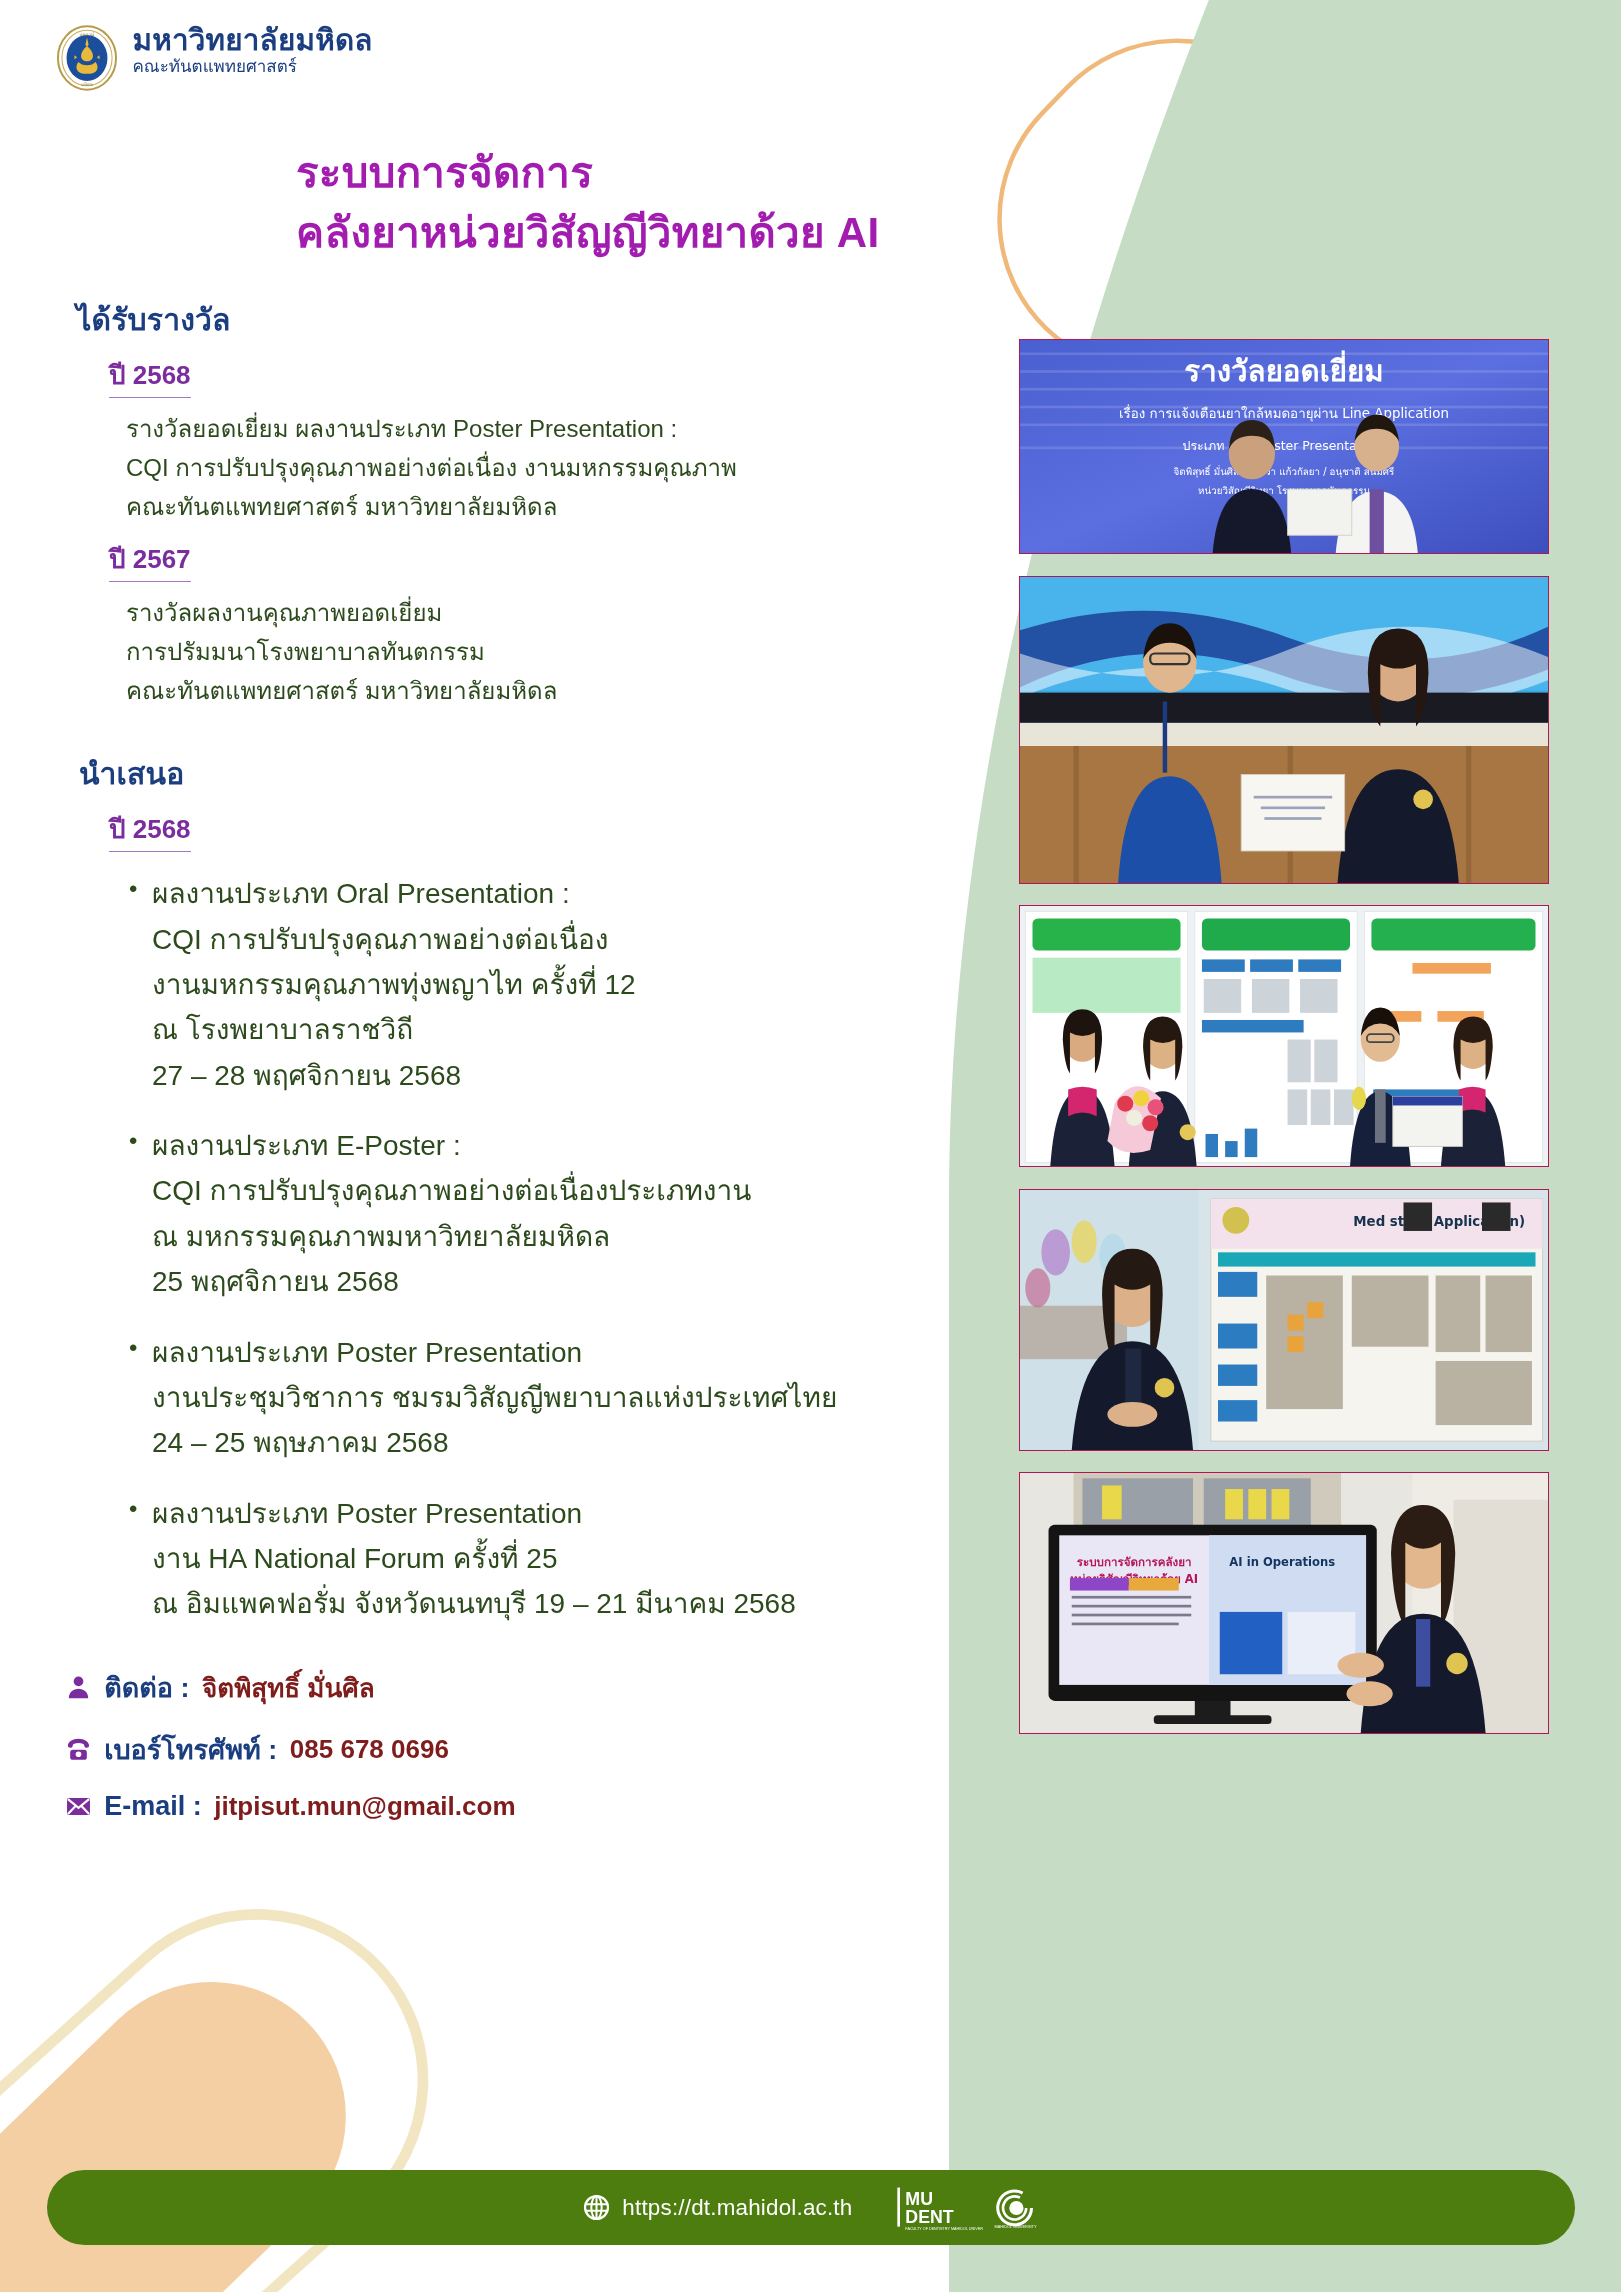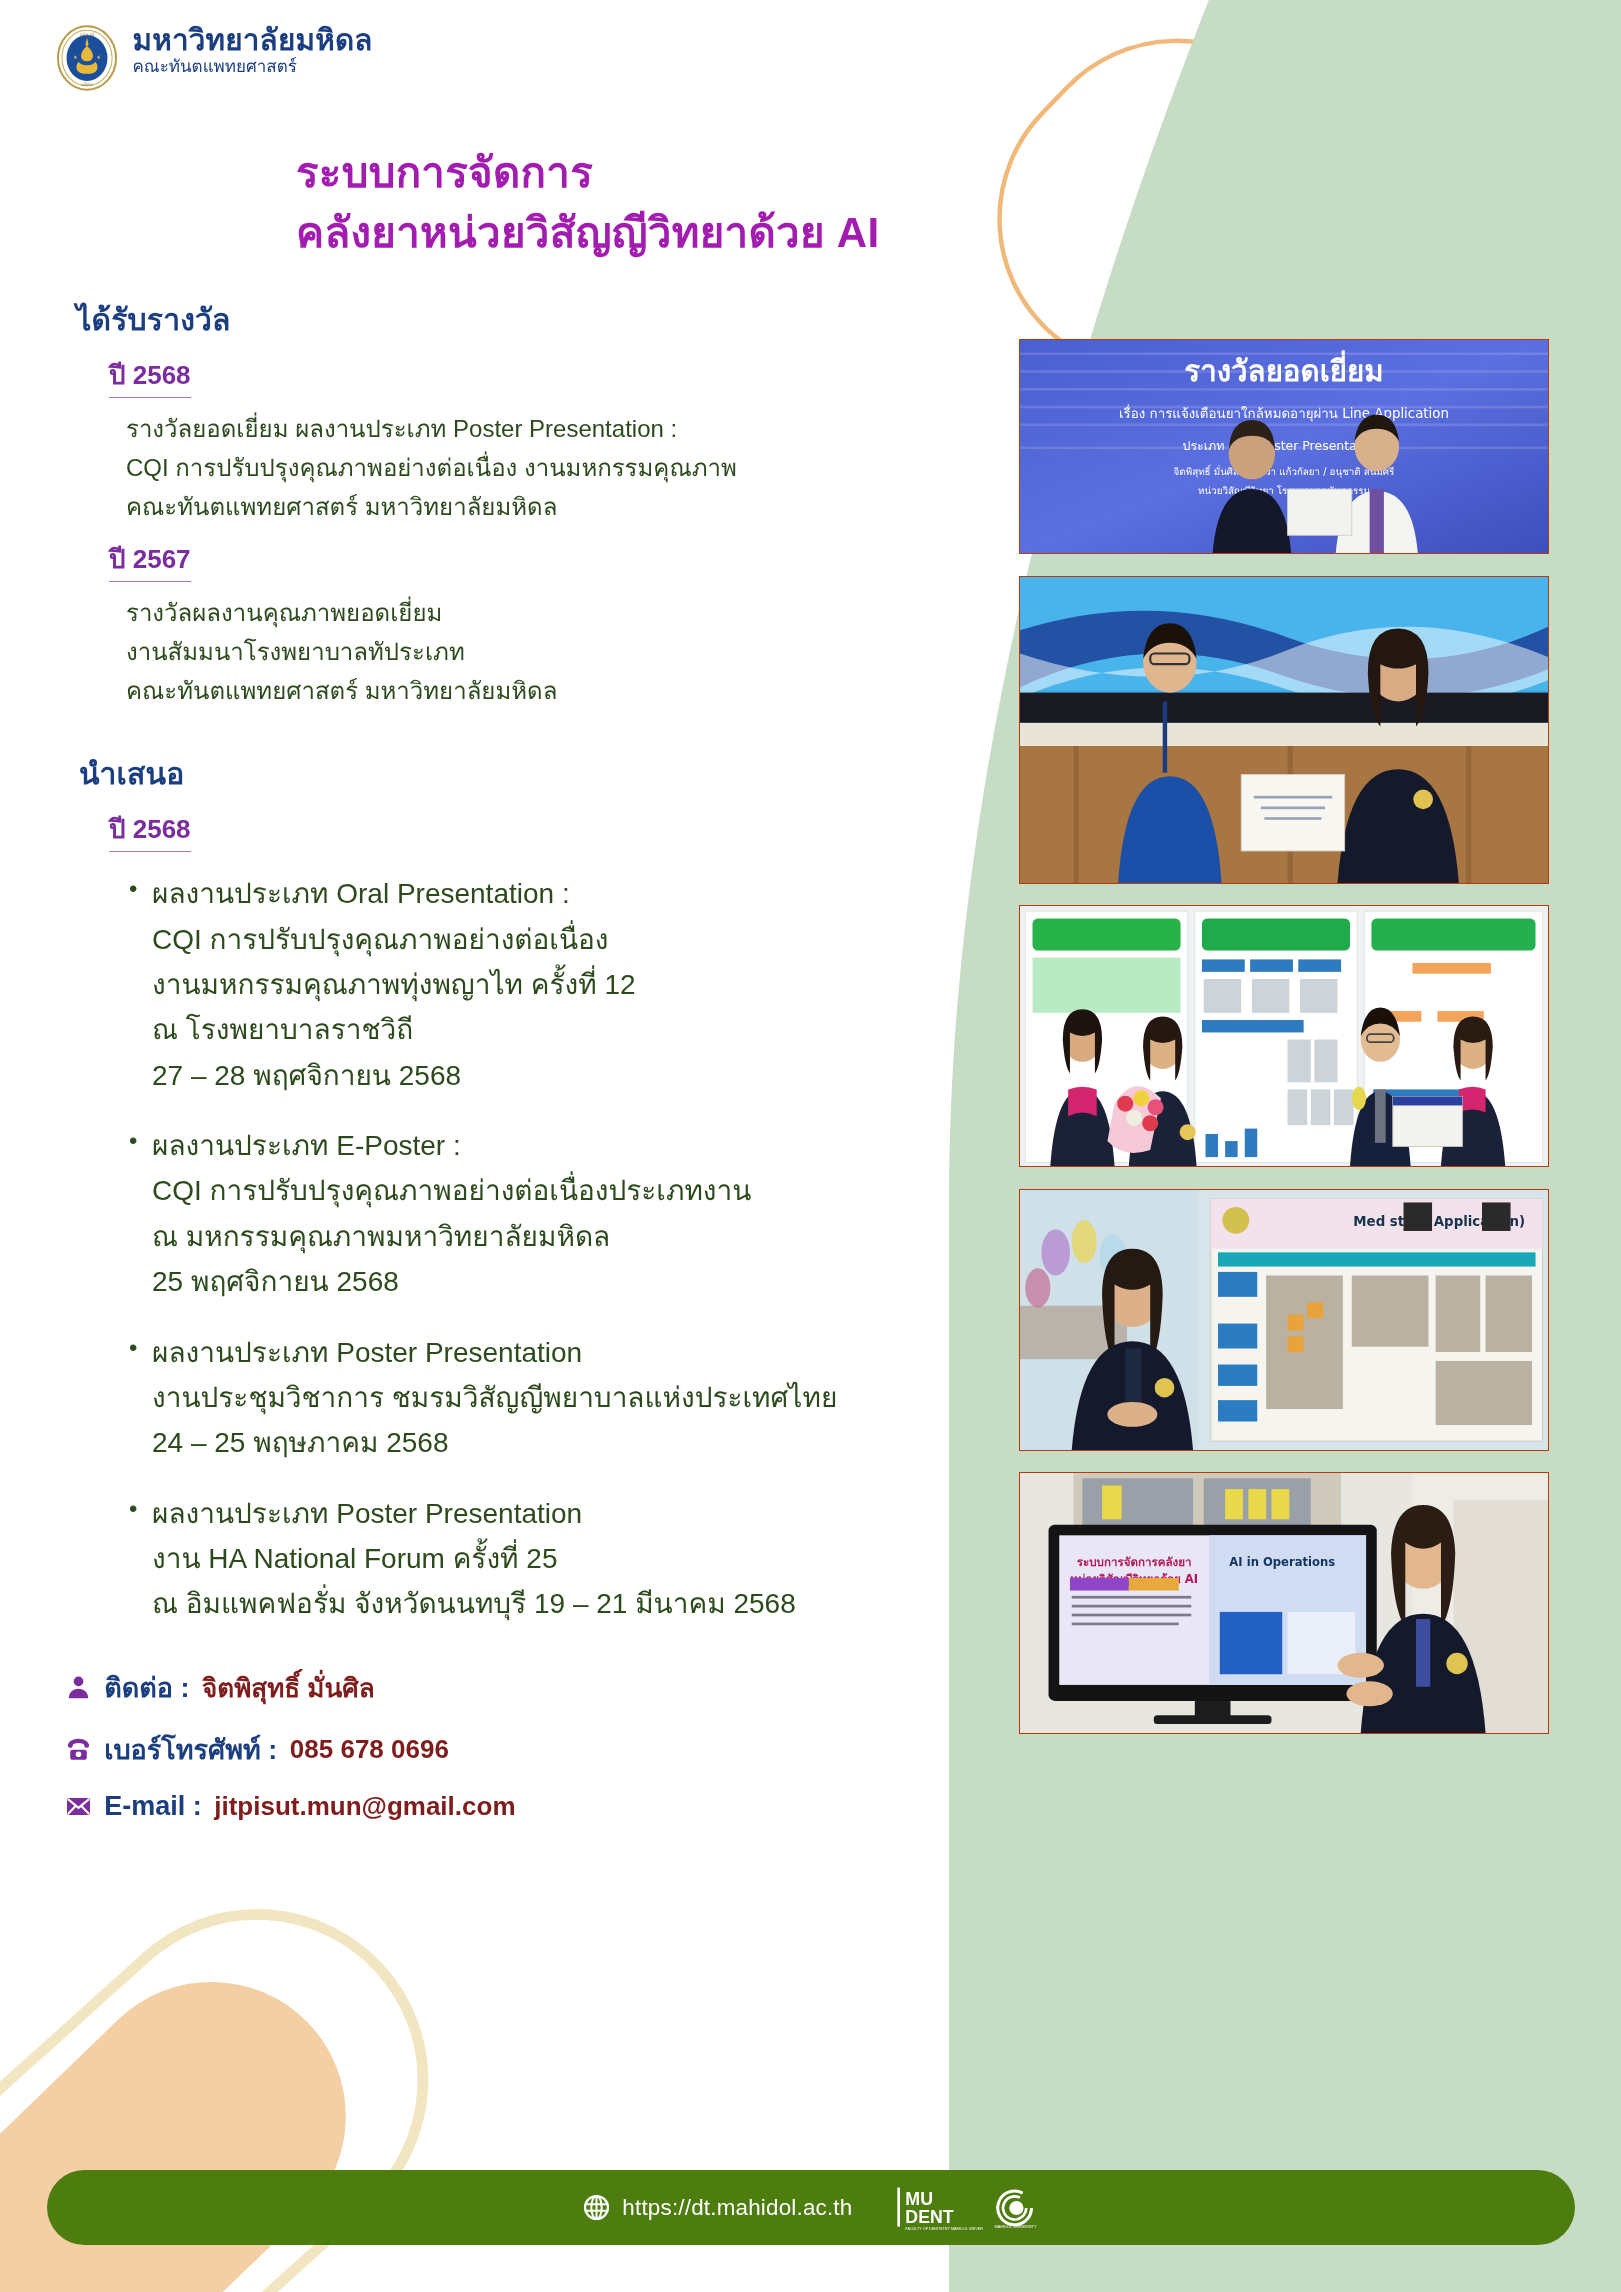--- a/index.html
+++ b/index.html
@@ -92,21 +92,21 @@
     color:#7f1d1d; font-size:26px; font-weight:600; white-space:nowrap;
   }
 
   
   .photos{
     position:absolute; left:1019px; top:339px; width:530px; z-index:5;
     display:flex; flex-direction:column; gap:21.5px;
   }
   .photo{
     width:530px; border:0.9px solid rgba(0,0,0,.06);
-    position:relative; overflow:hidden; background:#c2410c;text-align:right;
+    position:relative; overflow:hidden; background:#be185d;text-align:right;
   }
   .p1{ height:215px; }
   .p2{ height:308px; }
   .p3{ height:262px; }
   .p4{ height:262px; }
   .p5{ height:262px; }
 
   .photo svg{ display:block; width:100%; height:100%; }
 
   
@@ -185,21 +185,21 @@
       <span class="ln">CQI การปรับปรุงคุณภาพอย่างต่อเนื่อง งานมหกรรมคุณภาพ</span>
       <span class="ln">คณะทันตแพทยศาสตร์ มหาวิทยาลัยมหิดล</span>
     </div>
   </div>
 
   
   <div>
     <div class="year">ปี 2567</div>
     <div class="body-txt">
       <span class="ln">รางวัลผลงานคุณภาพยอดเยี่ยม</span>
-      <span class="ln">งานสัมมนาโรงพยาบาลทัประเภท</span>
+      <span class="ln">การปรัมมนาโรงพยาบาลทันตกรรม</span>
       <span class="ln">คณะทันตแพทยศาสตร์ มหาวิทยาลัยมหิดล</span>
     </div>
   </div>
 
   <div class="sec-head present">นำเสนอ</div>
 
   <div class="year">ปี 2568</div>
 
   <div class="bullets">
 

